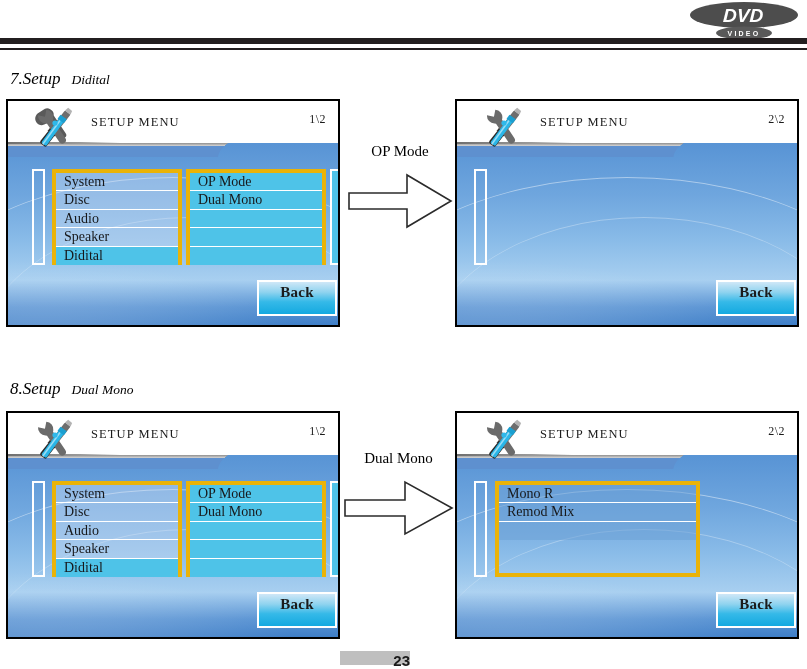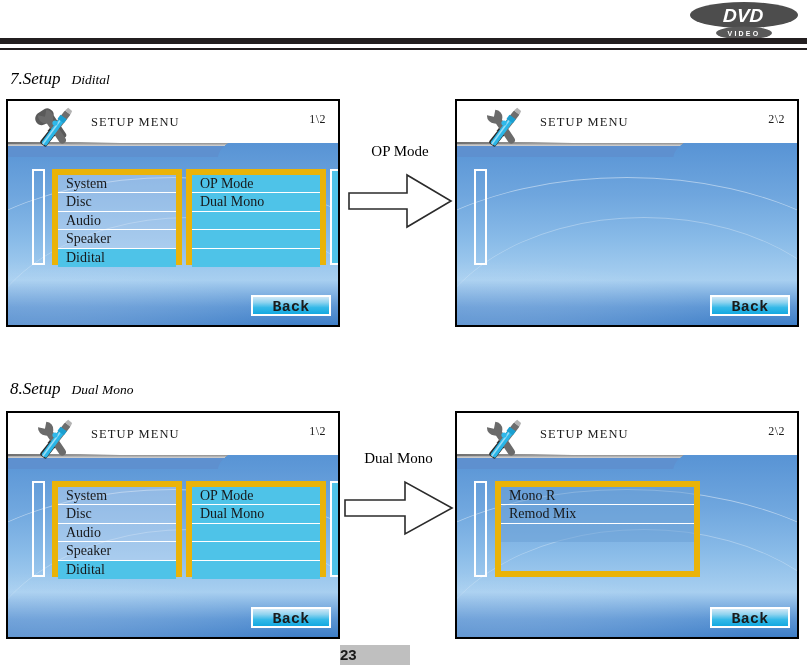--- a/index.html
+++ b/index.html
@@ -202,21 +202,21 @@
   .scrollbar .thumb {
     position: absolute;
     left: 1px; right: 1px; top: 1px; bottom: 1px;
     background: #4ec3e8;
     display: none;
   }
   .scrollbar.filled .thumb { display: block; }
 
   .menu-col {
     position: absolute;
-    border: 6px solid #eab308;
+    border: 4px solid #eab308;
     box-sizing: border-box;
   }
   .menu-row {
     height: 18.4px;
     border-bottom: 1.6px solid #ffffff;
     box-sizing: border-box;
     background: rgba(210,225,245,0.40);
     font-size: 14px;
     line-height: 17px;
     color: #17181a;
@@ -237,29 +237,29 @@
   .sb-left   { left: 24px;  top: 0; }
   .sb-right  { left: 322px; top: 0; }
 
   
   .col-wide  { left: 38px;  top: 0;  width: 205px; height: 96px; }
   .sb-wide   { left: 17px;  top: 0; }
 
   
   .back-btn {
     position: absolute;
-    right: 7px;
+    right: 1px;
     bottom: 9px;
     width: 80px;
-    height: 21px;
+    height: 36px;
     border: 2px solid #ffffff;
     box-sizing: border-box;
     background: linear-gradient(to bottom, #cfe7f7 0%, #8fd3ef 32%, #35b9e8 62%, #14a9e0 100%);
     color: #1b1b1b;
-    font-family: Liberation Mono, monospace;
+    font-family: Liberation Serif, serif;
     font-size: 15px;
     font-weight: bold;
     text-align: center;
     line-height: 21px;
     letter-spacing: 0.3px;
   }
 
   
   .flow {
     position: absolute;
@@ -285,27 +285,27 @@
     height: 64px;
   }
   .flow-arrow svg { display: block; }
 
   
   .page-number {
     position: absolute;
     left: 340px;
     bottom: 4px;
     width: 70px;
-    height: 20px;
+    height: 14px;
     background: #bfbfbf;
     color: #1a1a1a;
     font-family: "Liberation Sans", sans-serif;
     font-weight: bold;
     font-size: 15px;
-    text-align: left;
+    text-align: right;
     line-height: 19px;
   }
 </style>
 </head>
 <body>
 
 <div class="page-header">
 
   <div class="dvd-logo">
     <svg viewBox="0 0 110 40" width="110" height="40">

